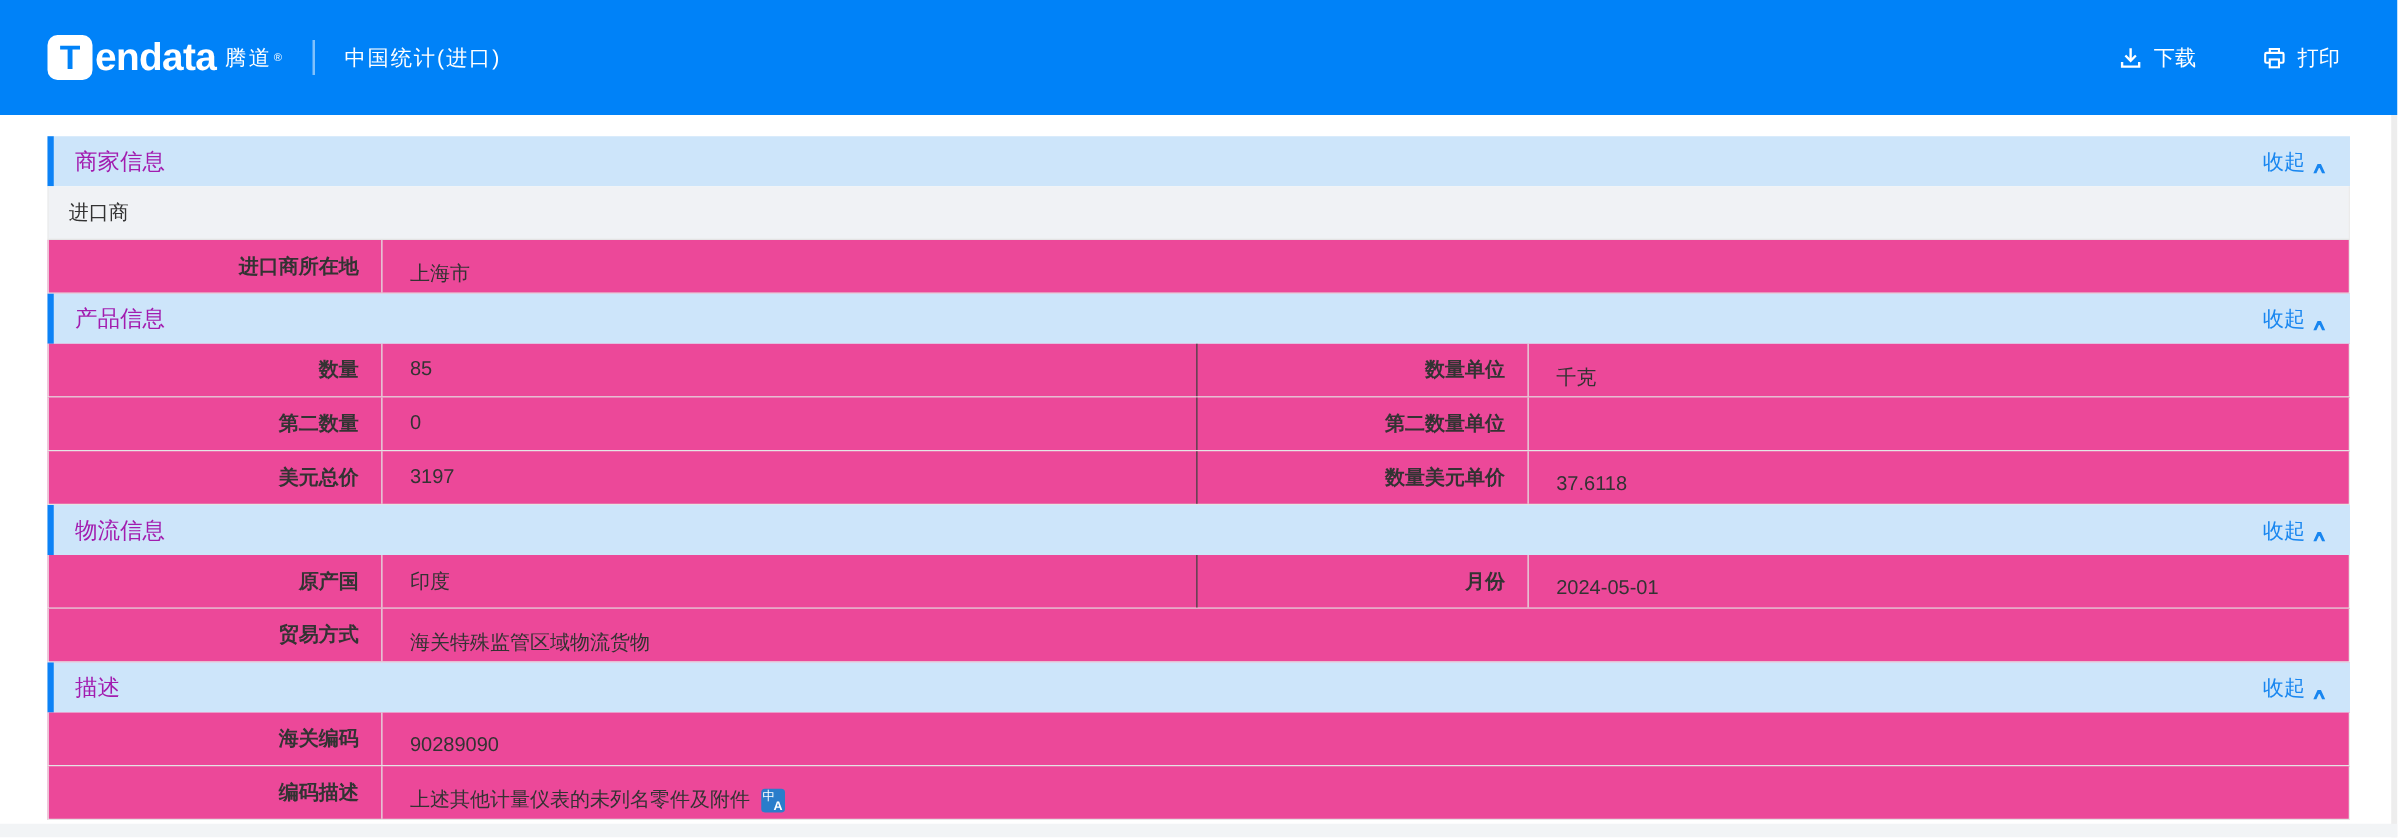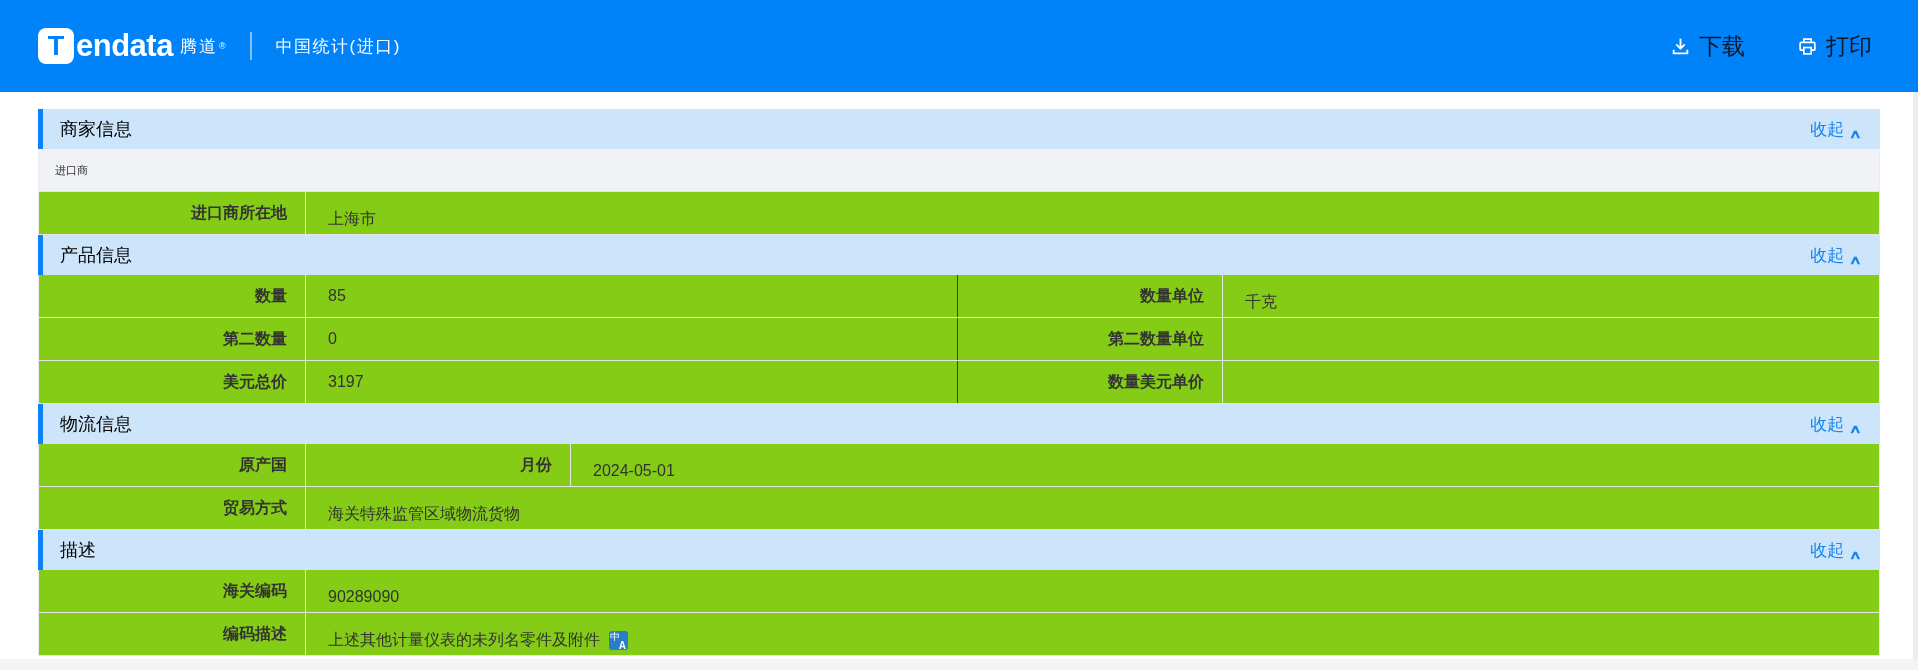--- a/index.html
+++ b/index.html
@@ -12,37 +12,37 @@
   .logo { display:flex; align-items:center; }
   .logo-mark { width:36px; height:36px; background:#fff; border-radius:8px;
     display:flex; align-items:center; justify-content:center;
     color:#0082f8; font-weight:bold; font-size:27px; line-height:1; }
   .brand { color:#fff; font-size:31px; font-weight:bold; letter-spacing:-.5px; margin-left:2px; }
   .brand-cn { color:#fff; font-size:17px; margin-left:7px; letter-spacing:2px; }
   .reg { color:#fff; font-size:9px; vertical-align:top; margin-left:1px; }
   .tb-divider { width:2px; height:28px; background:rgba(255,255,255,.5); margin:0 24px; }
   .page-title { color:#fff; font-size:17px; font-weight:500; letter-spacing:1.5px; }
   .actions { margin-left:auto; display:flex; gap:52px; }
-  .action-btn { display:flex; align-items:center; gap:8px; color:#0f172a; font-size:23px;
+  .action-btn { display:flex; align-items:center; gap:8px; color:#ffffff; font-size:17px;
     background:none; border:none; cursor:pointer; font-family:inherit; }
   .action-btn svg { display:block; }
 
   
   .content { margin:17px 38px 0 38px; }
   .section-header { height:40px; background:#cde5fa; border-left:5px solid #0c82f6;
     display:flex; align-items:center; padding:0 20px 0 17px; }
-  .section-title { color:#000000; font-size:18px; }
+  .section-title { color:#a21caf; font-size:18px; }
   .collapse-link { margin-left:auto; color:#1886f0; font-size:17px; display:flex;
     align-items:flex-end; gap:7px; text-decoration:none; cursor:pointer; }
   .chev { font-size:12px; font-weight:bold; transform:scaleX(1.5); margin-top:2px; }
 
   .trow { display:flex; align-items:stretch; height:43px;
     border-bottom:1px solid #e4e4e4; border-left:1px solid #ebebeb;
-    border-right:1px solid #ebebeb; background:#84cc16; font-size:16px; color:#333; }
-  .trow-full { background:#f0f2f5; align-items:center; padding-left:16px; font-size:11px; }
+    border-right:1px solid #ebebeb; background:#ec4899; font-size:16px; color:#333; }
+  .trow-full { background:#f0f2f5; align-items:center; padding-left:16px; font-size:16px; }
   .cell { display:flex; align-items:center; }
   .label { justify-content:flex-end; font-weight:bold; padding-right:18px;
     border-right:1px solid #e4e4e4; color:#333; }
   .w1 { width:267px; flex:none; }
   .w2 { width:265px; flex:none; }
   .value { padding-left:22px; }
   .v1 { width:652px; flex:none; border-right:1px solid #404040; }
   .grow { flex:1;margin-top:12px; }
 
   .translate-icon { position:relative; width:19px; height:19px; background:#2a7dcb;
@@ -120,30 +120,32 @@
     <div class="trow">
       <div class="cell label w1">第二数量</div>
       <div class="cell value v1">0</div>
       <div class="cell label w2">第二数量单位</div>
       <div class="cell value grow"></div>
     </div>
     <div class="trow">
       <div class="cell label w1">美元总价</div>
       <div class="cell value v1">3197</div>
       <div class="cell label w2">数量美元单价</div>
+      <div class="cell value grow">37.6118</div>
     </div>
     <div class="section-header">
       <span class="section-title">物流信息</span>
       <a class="collapse-link">
         <span>收起</span>
         <span class="chev">∧</span>
       </a>
     </div>
     <div class="trow">
       <div class="cell label w1">原产国</div>
+      <div class="cell value v1">印度</div>
       <div class="cell label w2">月份</div>
       <div class="cell value grow">2024-05-01</div>
     </div>
     <div class="trow">
       <div class="cell label w1">贸易方式</div>
       <div class="cell value grow">海关特殊监管区域物流货物</div>
     </div>
     <div class="section-header">
       <span class="section-title">描述</span>
       <a class="collapse-link">

